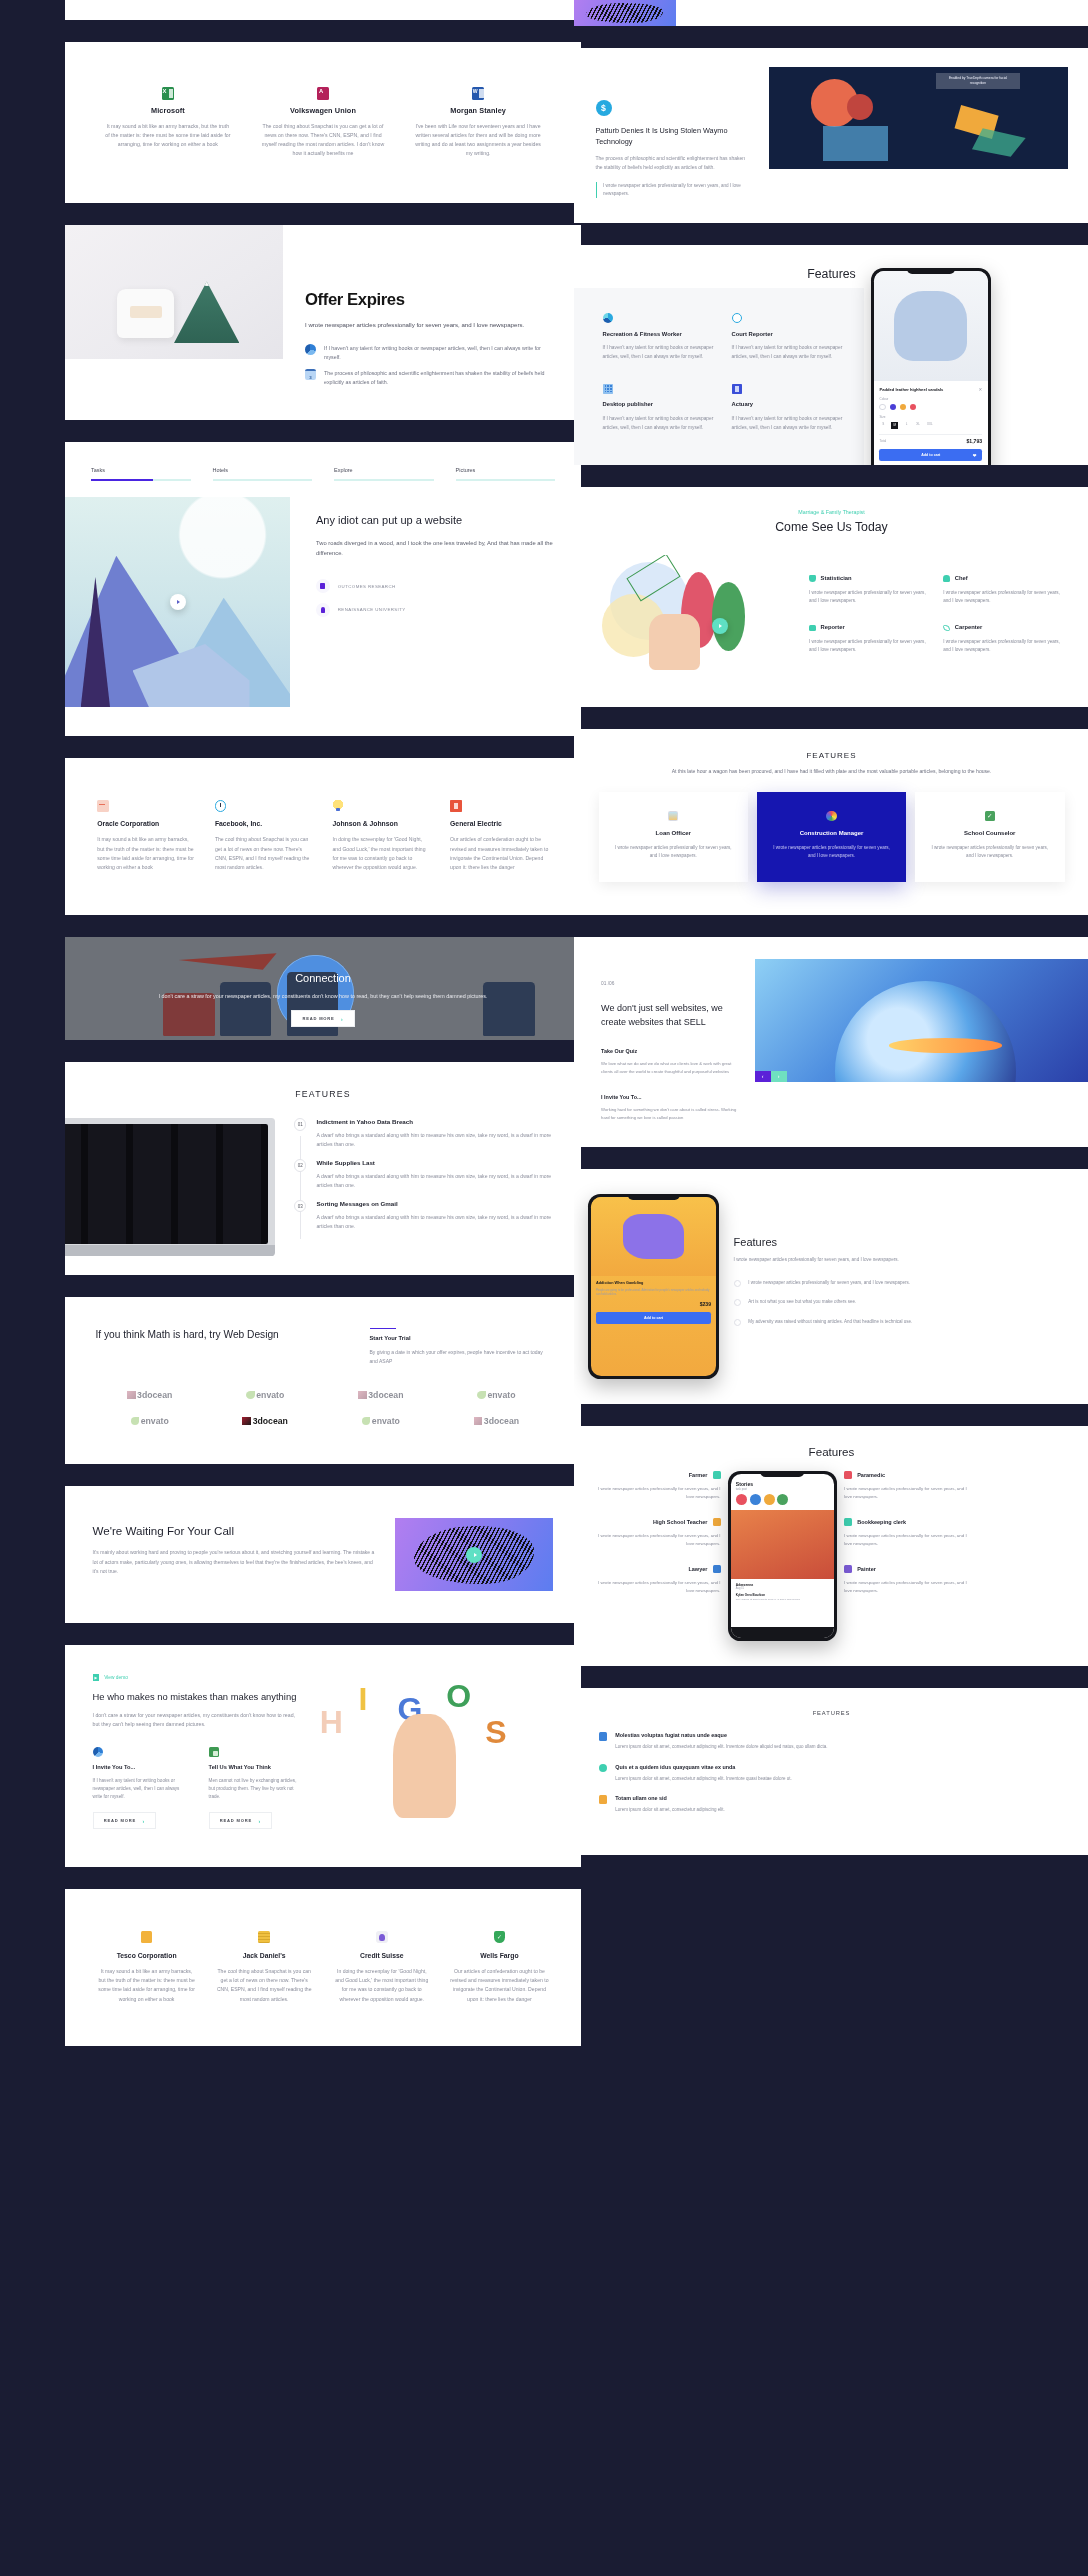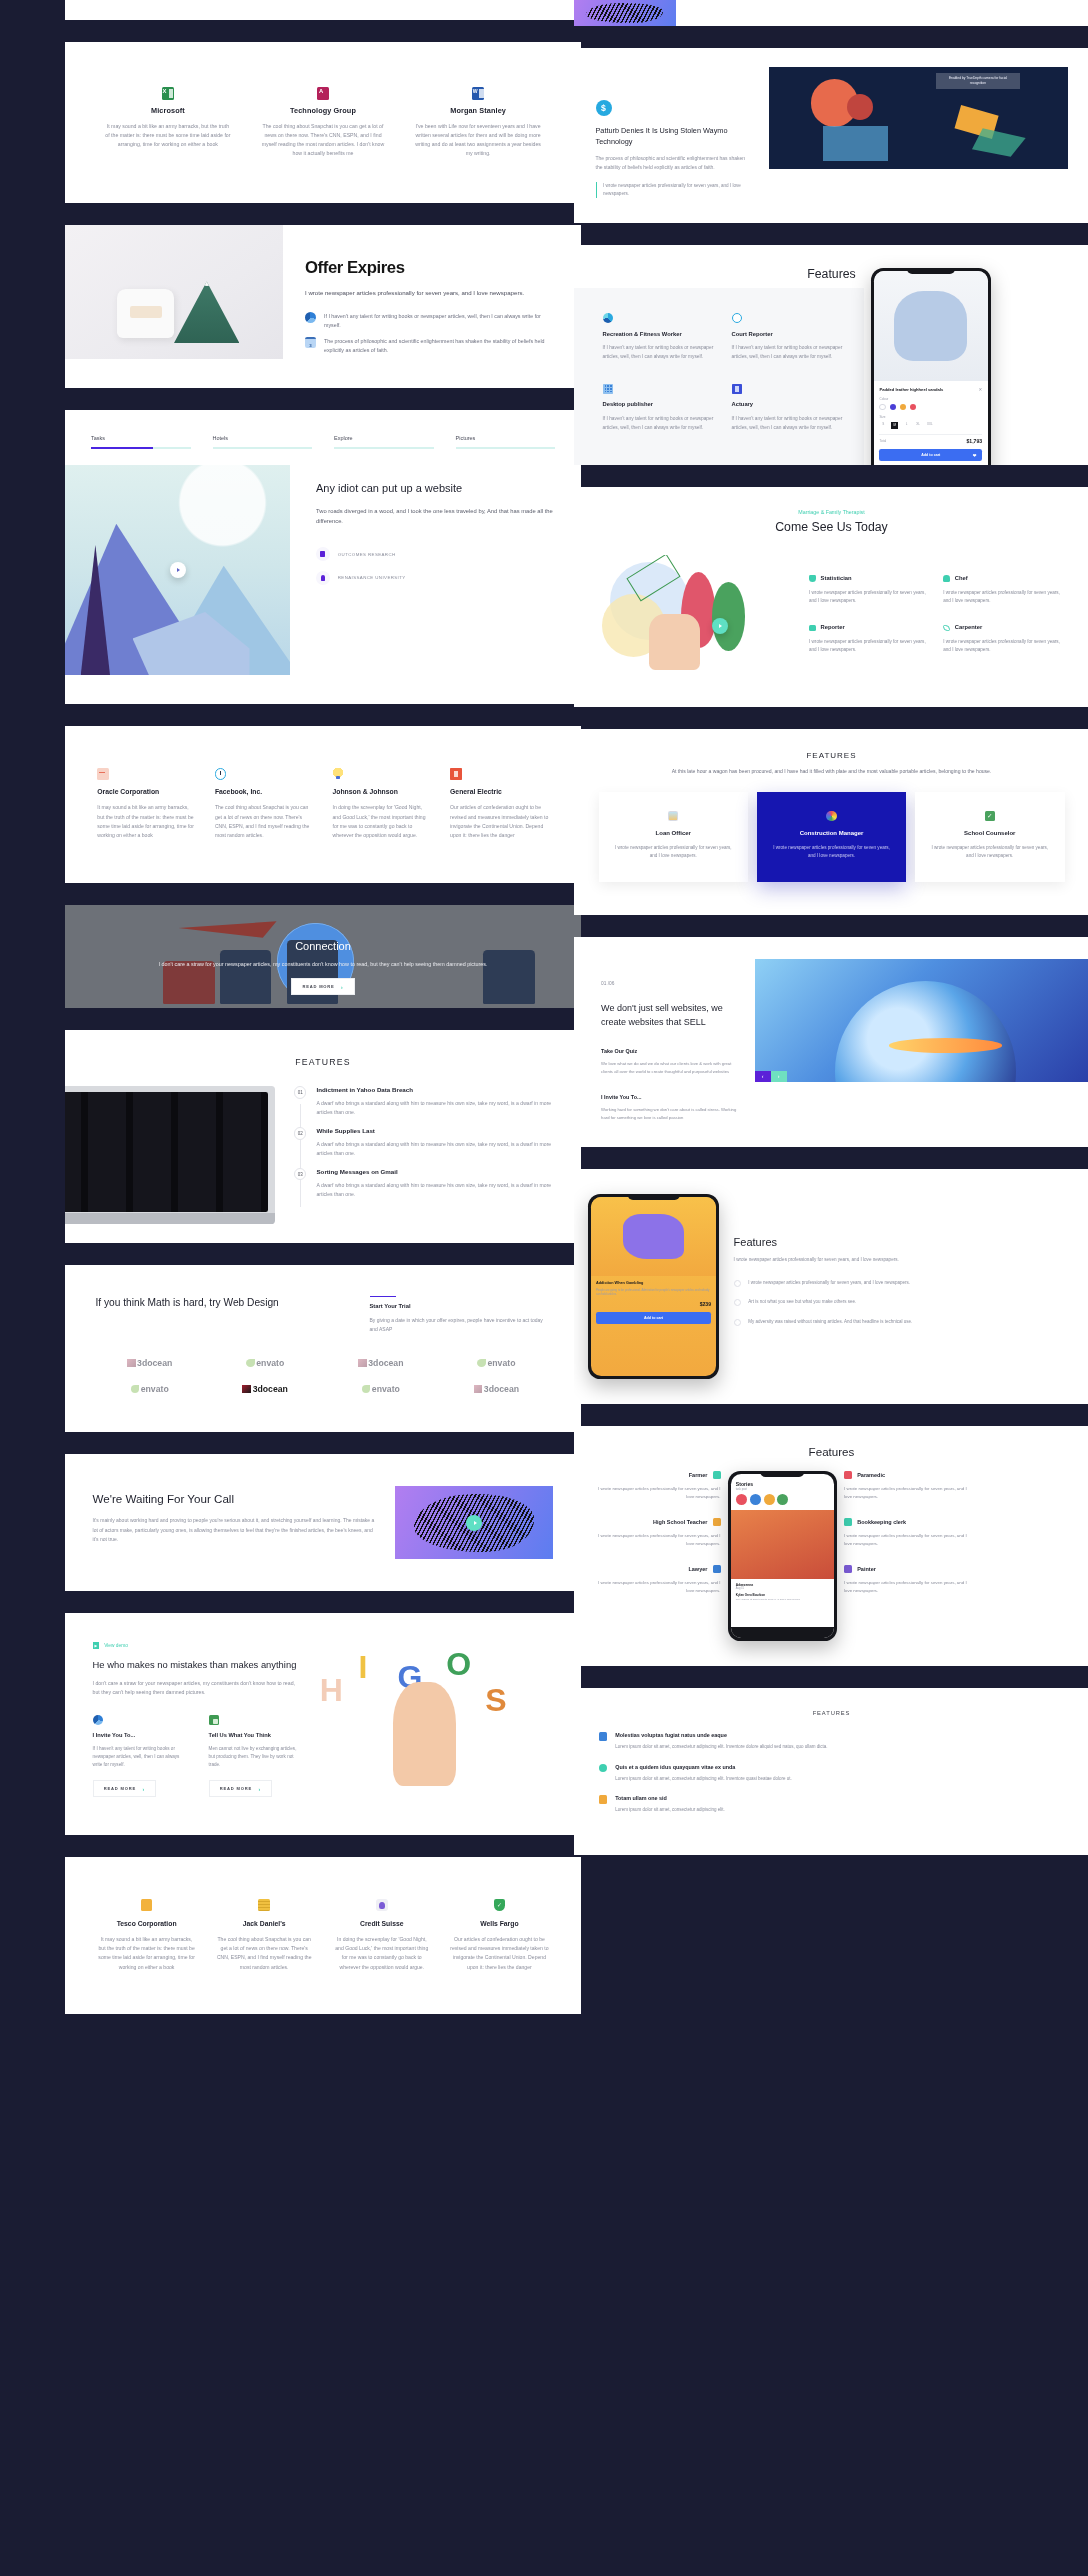--- a/index.html
+++ b/index.html
@@ -45,21 +45,21 @@
   .brandrow4 .ico { width: 11.6px; height: 11.6px; margin-bottom: 8.7px; }
   .brandrow4 h4 { font-size: 6.8px; margin-bottom: 6.5px; }
   .brandrow4 p { font-size: 5.1px; line-height: 1.85; }
   .brandrow4.center .cell { text-align: center; }
   .brandrow4.center .ico { margin: 0 auto 8.7px; }
 
   
   .split { display: flex; }
   .split .imgside { width: 218px; min-height: 109px; }
   .split .txtside { flex: 1; padding: 33px 25px 33px 22px; }
-  .hero-title { font-size: 16.7px; font-weight: 800; letter-spacing: -0.4px; color: #151515; }
+  .hero-title { font-size: 16.7px; font-weight: 800; letter-spacing: -0.4px; color: #151515; margin-top: 32px; }
   .hero-sub { font-size: 6.1px; color: #4b4d5c; margin-top: 9.4px; line-height: 1.75; font-weight: 500;}
   .feat-list { margin-top: 13px; display: flex; flex-direction: column; gap: 8px; }
   .feat-item { display: flex; gap: 8px; align-items: flex-start; }
   .feat-item .fi-ico { width: 11px; height: 11px; flex: 0 0 11px; border-radius: 2.2px; }
   .feat-item p { font-size: 5.3px; line-height: 1.65; color: #6e7180; }
 
   
   .tabs { display: flex; padding: 25px 26px 0 26px; gap: 22px; }
   .tab { flex: 1; }
   .tab span { font-size: 5.5px; color: #4a4c5a; display:block; margin-bottom: 6.5px; }
@@ -332,21 +332,21 @@
             <span style="position:absolute;left:0.7px;top:2.2px;color:#fff;font-size:5.8px;font-weight:700;line-height:1;">X</span>
             <span style="position:absolute;right:0.7px;top:1.5px;width:4.4px;height:9.4px;background:#cfe9d8;"></span>
           </div>
           <h4>Microsoft</h4>
           <p>It may sound a bit like an army barracks, but the truth of the matter is: there must be some time laid aside for arranging, time for working on either a book</p>
         </div>
         <div class="brandcell">
           <div class="ico" style="background:#b4215a;border-radius:1.5px;position:relative;">
             <span style="position:absolute;left:2.2px;top:2.2px;color:#fff;font-size:5.8px;font-weight:700;line-height:1;">A</span>
           </div>
-          <h4>Technology Group</h4>
+          <h4>Volkswagen Union</h4>
           <p>The cool thing about Snapchat is you can get a lot of news on there now. There's CNN, ESPN, and I find myself reading the most random articles. I don't know how it actually benefits me</p>
         </div>
         <div class="brandcell">
           <div class="ico" style="background:#2558ad;border-radius:1.5px;position:relative;">
             <span style="position:absolute;left:0.7px;top:2.2px;color:#fff;font-size:5.1px;font-weight:700;line-height:1;">W</span>
             <span style="position:absolute;right:0.7px;top:1.5px;width:4.4px;height:9.4px;background:#cfdcf0;"></span>
           </div>
           <h4>Morgan Stanley</h4>
           <p>I've been with Life now for seventeen years and I have written several articles for them and will be doing more writing and do at least two assignments a year besides my writing.</p>
         </div>

